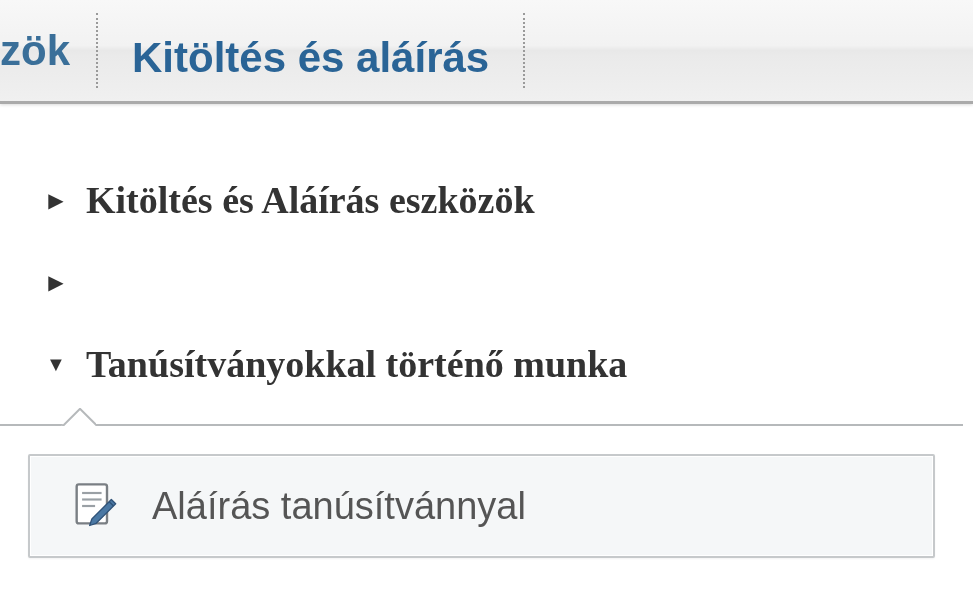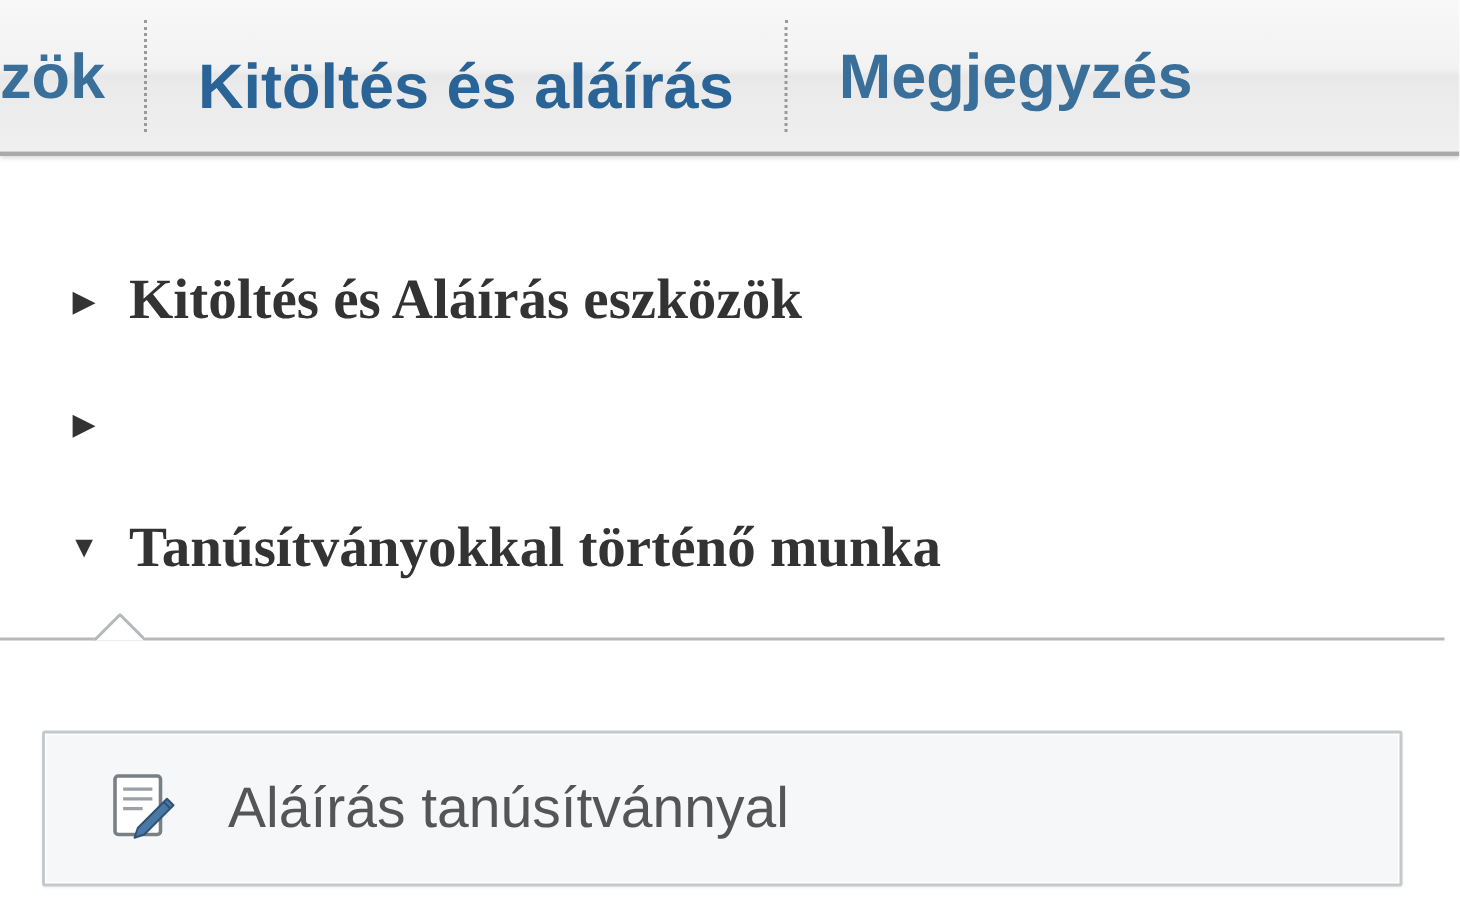--- a/index.html
+++ b/index.html
@@ -102,21 +102,20 @@
       align-items: center;
       gap: 28px;
       height: 104px;
       padding: 0 34px;
       background: #f5f7f8;
       border: 2px solid #c6c9cb;
       border-radius: 2px;
       box-shadow: inset 0 0 0 1px #ffffff, 0 1px 2px rgba(0,0,0,0.05);
       cursor: pointer;
       width: 100%;
-      margin-top: 32px;
     }
     .action-button .icon-holder {
       width: 60px;
       height: 60px;
       display: flex;
       align-items: center;
       justify-content: center;
     }
     .action-button .action-label {
       font-size: 38px;
@@ -129,23 +128,20 @@
 
 <div class="toolbar">
   <div class="tab">
     <span>zök</span>
   </div>
   <div class="tab-separator"></div>
   <div class="tab active">
     <span>Kitöltés és aláírás</span>
   </div>
   <div class="tab-separator"></div>
-  <div class="tab">
-    <span>Megjegyzés</span>
-  </div>
 </div>
 
 <div class="panel">
 
   <div class="accordion-item">
     <span class="accordion-icon">▶</span>
     <span class="accordion-label">Kitöltés és Aláírás eszközök</span>
   </div>
 
   <div class="accordion-item">

